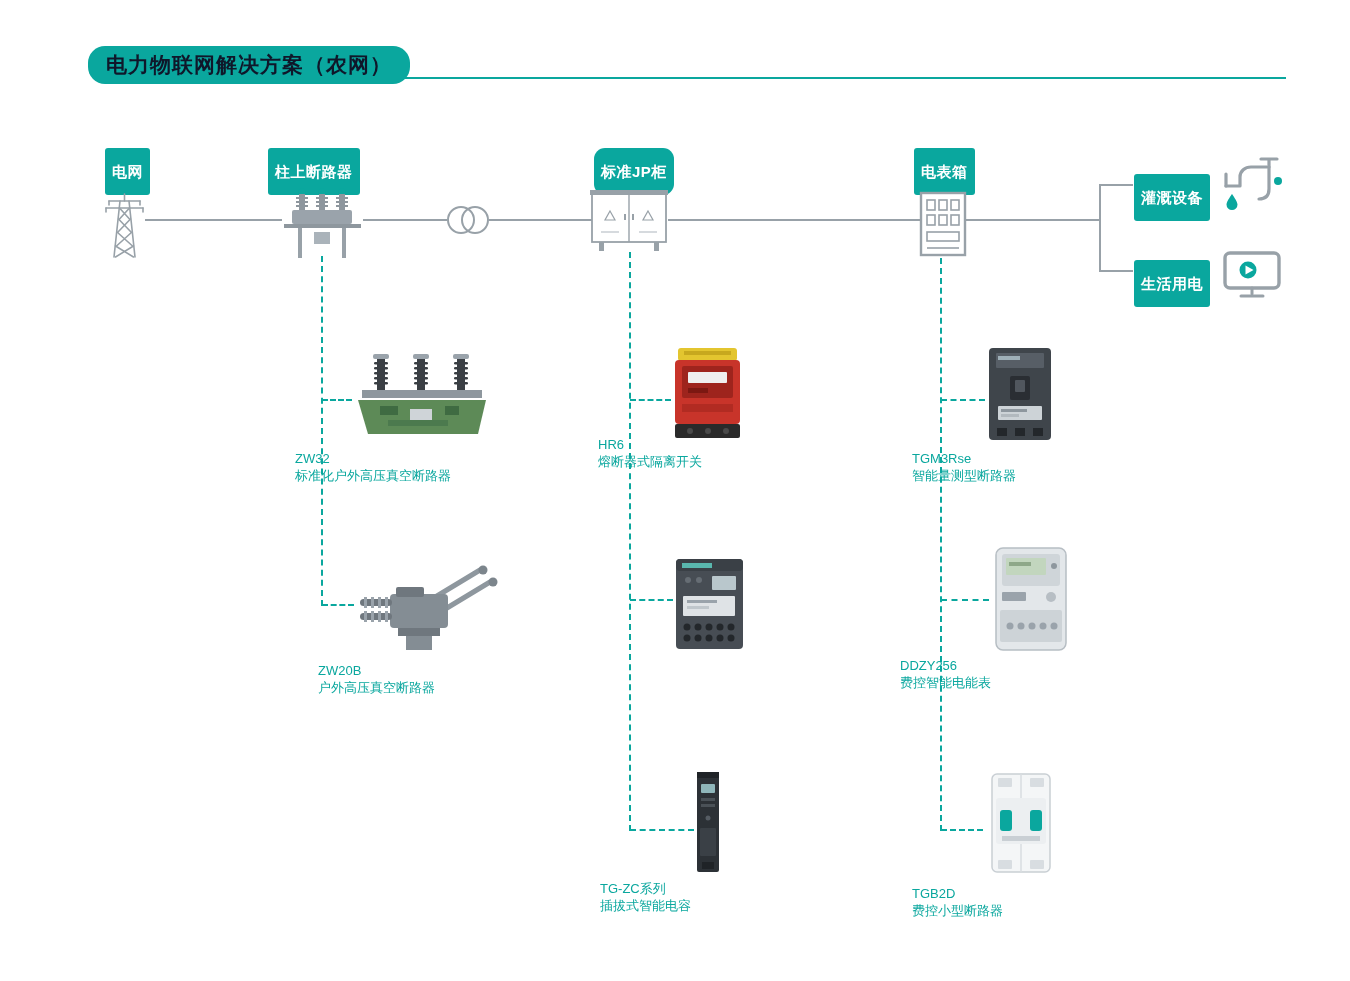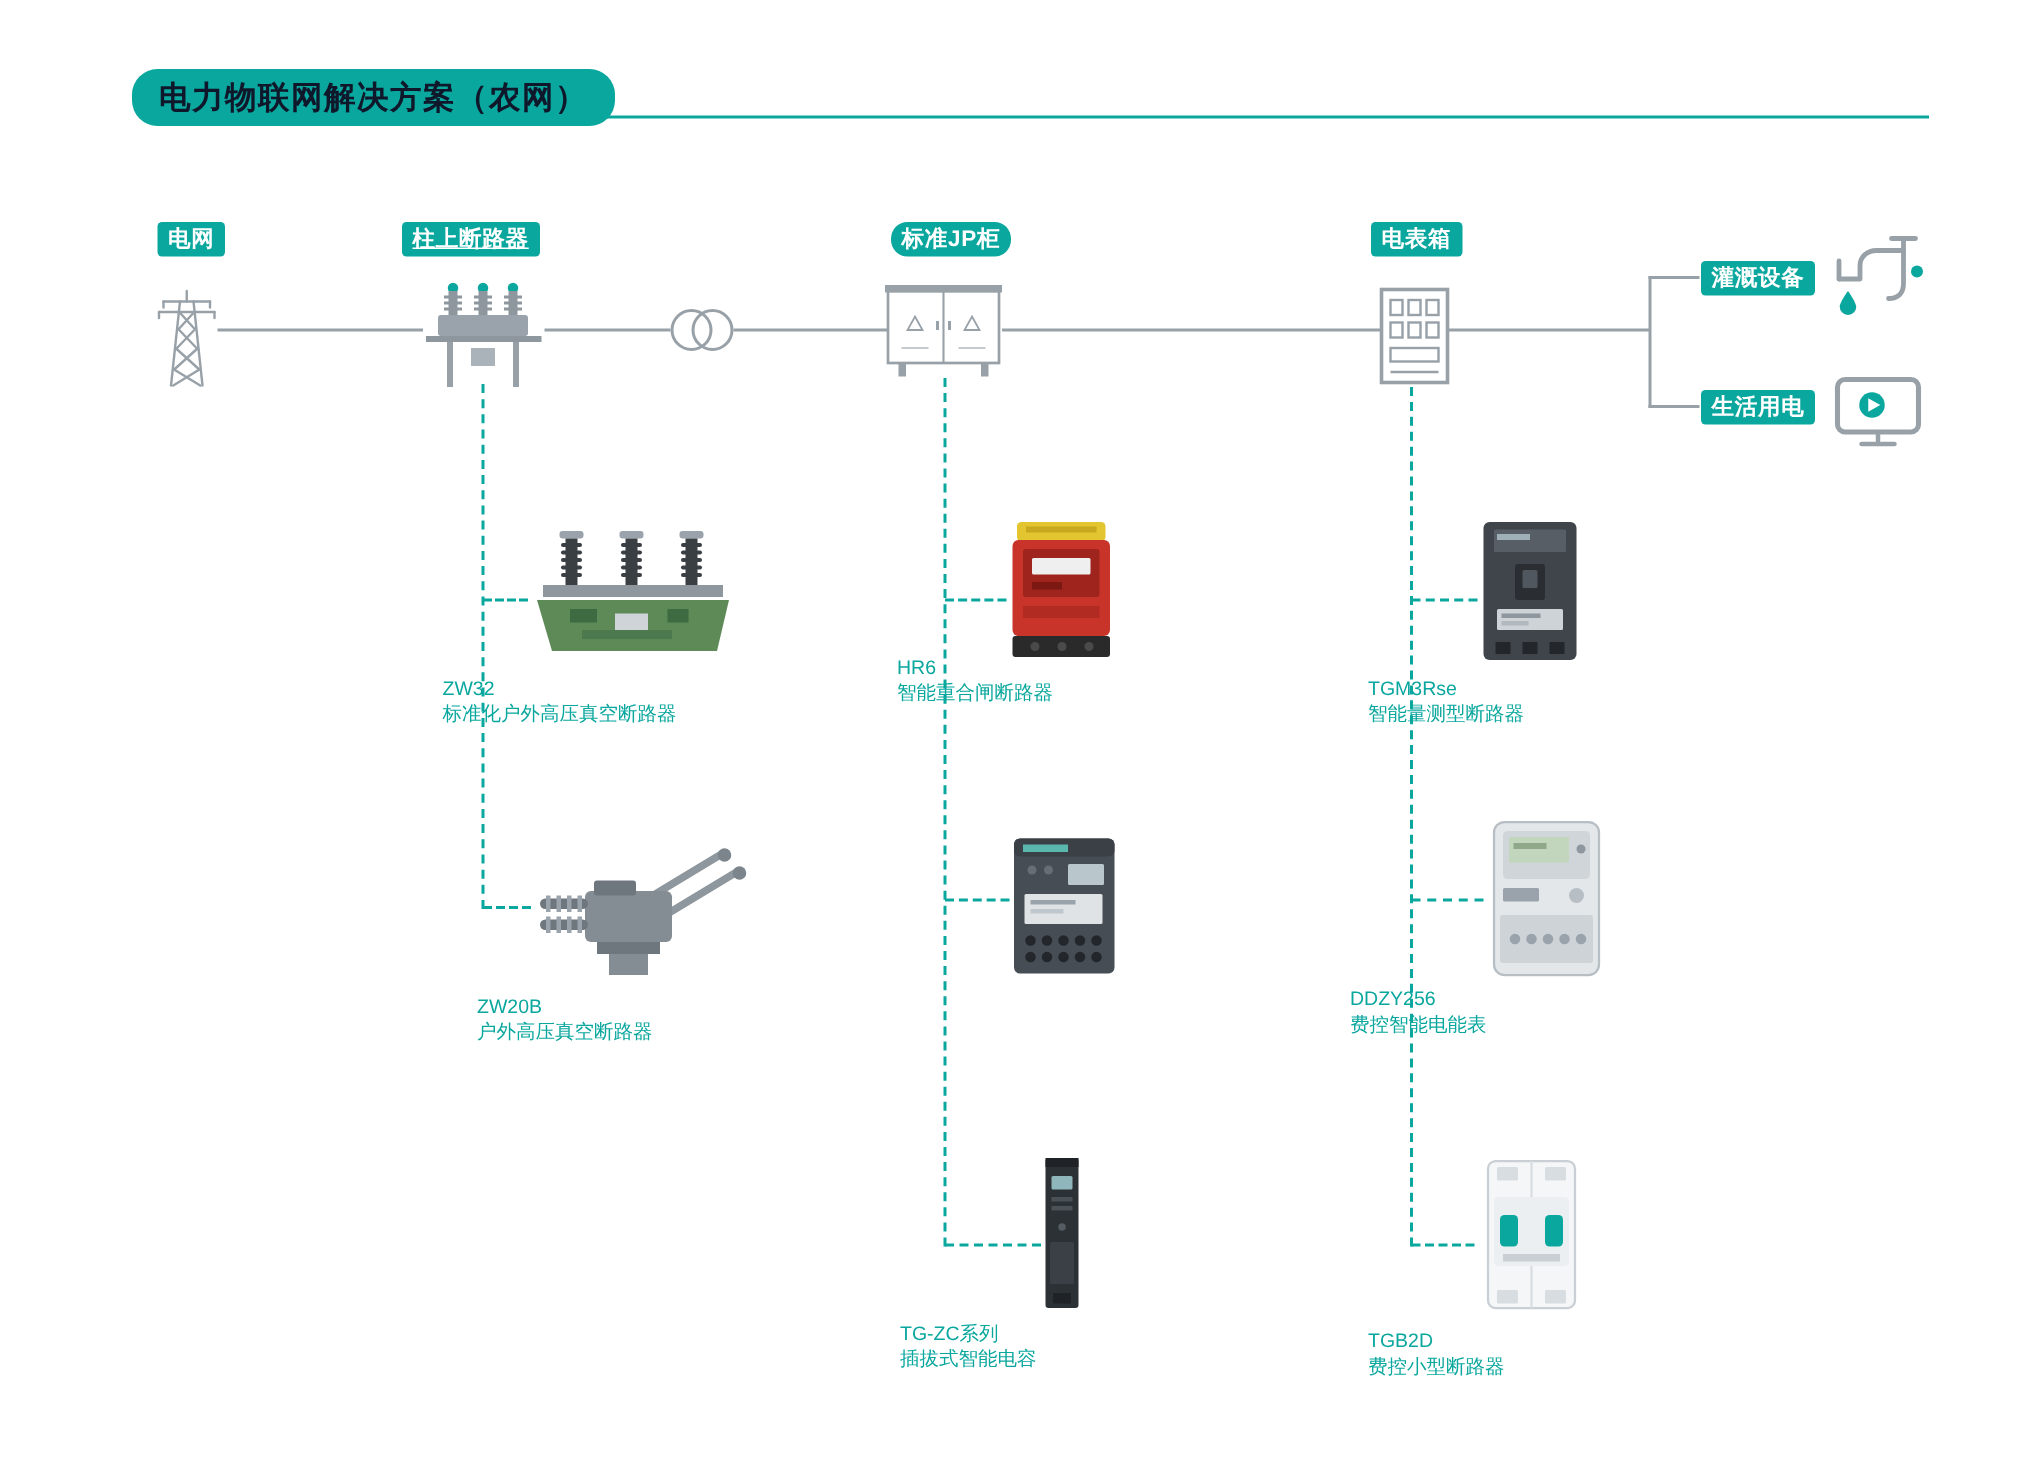--- a/index.html
+++ b/index.html
@@ -10,21 +10,21 @@
   .title-line{position:absolute;height:2px;background:#0aa79e;}
   .title-pill{
     position:absolute;display:inline-flex;align-items:center;
     background:#0aa79e;color:#0f172a;font-weight:bold;font-size:21px;
     padding:5px 18px;border-radius:17px;letter-spacing:1px;white-space:nowrap;
   }
 
   
   .node-label{
     position:absolute;display:inline-block;background:#0aa79e;color:#fff;
-    font-weight:bold;font-size:15px;line-height:1;padding:4px 7px;border-radius:3px;
+    font-weight:bold;font-size:15px;line-height:1;padding:16px 7px;border-radius:3px;
     white-space:nowrap;letter-spacing:.5px;
   }
 
   
   .sol-h{position:absolute;height:2px;background:#98a1a8;}
   .sol-v{position:absolute;width:2px;background:#98a1a8;}
   .dash-h{position:absolute;height:0;border-top:2px dashed #0aa79e;}
   .dash-v{position:absolute;width:0;border-left:2px dashed #0aa79e;}
 
   .icon-box{position:absolute;}
@@ -38,21 +38,21 @@
 </style>
 </head>
 <body>
 
 <div class="page">
 
   <div class="title-line" style="left:96px;top:77px;width:1190px;"></div>
   <div class="title-pill" style="left:88px;top:46px;">电力物联网解决方案（农网）</div>
 
   <div class="node-label" style="left:105px;top:148px;">电网</div>
-  <div class="node-label" style="left:268px;top:148px;text-decoration:underline;">柱上断路器</div>
+  <div class="node-label" style="left:268px;top:148px;">柱上断路器</div>
   <div class="node-label" style="left:594px;top:148px;border-radius:11px;">标准JP柜</div>
   <div class="node-label" style="left:914px;top:148px;">电表箱</div>
   <div class="node-label" style="left:1134px;top:174px;text-align:right;">灌溉设备</div>
   <div class="node-label" style="left:1134px;top:260px;">生活用电</div>
 
   <div class="sol-h" style="left:145px;top:219px;width:137px;"></div>
   <div class="sol-h" style="left:363px;top:219px;width:84px;"></div>
   <div class="sol-h" style="left:489px;top:219px;width:103px;"></div>
   <div class="sol-h" style="left:668px;top:219px;width:252px;"></div>
   <div class="sol-h" style="left:966px;top:219px;width:134px;"></div>
@@ -358,21 +358,21 @@
   <div class="caption" style="left:295px;top:450px;">
     <div class="model">ZW32</div>
     <div>标准化户外高压真空断路器</div>
   </div>
   <div class="caption" style="left:318px;top:662px;">
     <div class="model">ZW20B</div>
     <div>户外高压真空断路器</div>
   </div>
   <div class="caption" style="left:598px;top:436px;">
     <div class="model">HR6</div>
-    <div>智能重合闸断路器</div>
+    <div>熔断器式隔离开关</div>
   </div>
   <div class="caption" style="left:600px;top:880px;">
     <div class="model">TG-ZC系列</div>
     <div>插拔式智能电容</div>
   </div>
   <div class="caption" style="left:912px;top:450px;">
     <div class="model">TGM3Rse</div>
     <div>智能量测型断路器</div>
   </div>
   <div class="caption" style="left:900px;top:657px;">

